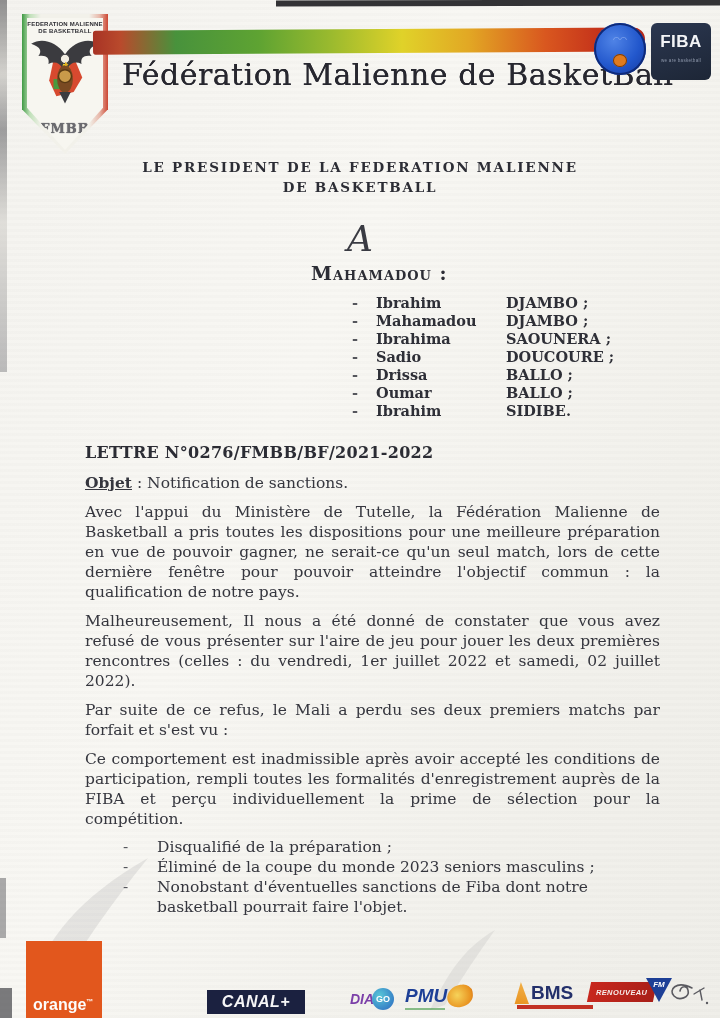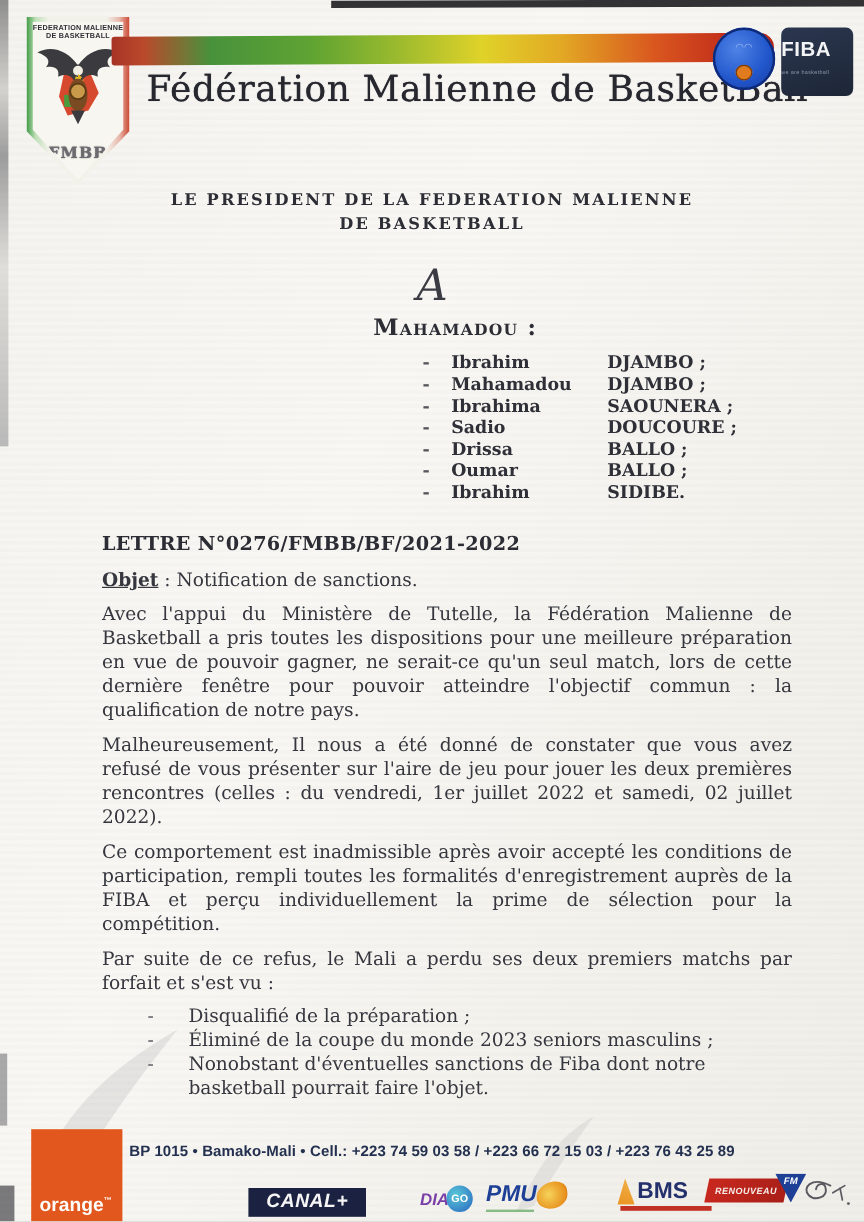--- a/index.html
+++ b/index.html
@@ -31,21 +31,21 @@
   .crest-art{position:absolute;left:2px;top:16px;}
 
   .flag-bar{position:absolute;left:93px;top:29px;width:552px;height:24px;border-radius:3px 14px 14px 3px;transform:rotate(-.35deg);
     background:linear-gradient(90deg,#a83325 0%,#b94a2c 5%,#48923c 15%,#5ea332 30%,#9aba2e 43%,#e0d229 56%,#e2a824 68%,#d9571f 82%,#c22e1a 93%,#b52819 100%);}
   .doc-title{position:absolute;left:122px;top:57px;font-size:30px;color:#27272f;letter-spacing:.5px;text-shadow:0 0 .6px #27272f;white-space:nowrap;}
 
   .globe-logo{position:absolute;left:594px;top:23px;width:52px;height:52px;border-radius:50%;
     background:radial-gradient(circle at 38% 34%,#4f83e6 0%,#2257cc 55%,#15379c 100%);box-shadow:0 0 0 2px #0e2a7a inset;}
   .globe-ball{position:absolute;left:19px;top:31px;width:14px;height:13px;border-radius:50%;background:#e07b1e;box-shadow:0 0 0 1px #7a3a08 inset;}
   .globe-glyph{position:absolute;left:0;right:0;top:12px;text-align:center;font-size:8px;color:#9db9f2;}
-  .fiba-box{position:absolute;left:651px;top:23px;width:60px;height:57px;border-radius:6px;background:linear-gradient(160deg,#2b3750,#1d2636);text-align:left;}
+  .fiba-box{position:absolute;left:651px;top:23px;width:60px;height:57px;border-radius:6px;background:linear-gradient(160deg,#2b3750,#1d2636);text-align:center;}
   .fiba-label{font-family:"Liberation Sans",sans-serif;font-weight:bold;font-size:17px;color:#f3f4f6;letter-spacing:.5px;margin-top:9px;}
   .fiba-tagline{font-family:"Liberation Sans",sans-serif;font-size:4.5px;color:#8d97aa;margin-top:6px;letter-spacing:.3px;}
 
   
   .from-heading{position:absolute;left:0;width:720px;top:157px;text-align:center;font-weight:bold;font-size:13.5px;letter-spacing:1.8px;color:#2c2d35;line-height:20px;}
   .salutation-a{position:absolute;left:0;width:720px;top:218px;text-align:center;font-style:italic;font-size:36px;color:#3a3b43;font-family:"DejaVu Serif",serif;}
   .messieurs{position:absolute;left:311px;top:262px;font-weight:bold;font-variant:small-caps;font-size:19px;letter-spacing:1px;color:#2c2d35;}
   .recipients{position:absolute;left:352px;top:294px;}
   .recipient-row{display:flex;height:18px;font-weight:bold;font-size:14.5px;color:#2e2f37;}
   .recipient-row .dash{width:24px;color:#55565c;}
@@ -183,39 +183,38 @@
   </div>
 
   <div class="body-col">
     <div class="reference">LETTRE N°0276/FMBB/BF/2021-2022</div>
     <div class="objet-line">
       <span class="objet-label">Objet</span>
       <span class="objet-value">: Notification de sanctions.</span>
     </div>
     <div class="para">Avec l'appui du Ministère de Tutelle, la Fédération Malienne de Basketball a pris toutes les dispositions pour une meilleure préparation en vue de pouvoir gagner, ne serait-ce qu'un seul match, lors de cette dernière fenêtre pour pouvoir atteindre l'objectif commun : la qualification de notre pays.</div>
     <div class="para">Malheureusement, Il nous a été donné de constater que vous avez refusé de vous présenter sur l'aire de jeu pour jouer les deux premières rencontres (celles : du vendredi, 1er juillet 2022 et samedi, 02 juillet 2022).</div>
+    <div class="para">Par suite de ce refus, le Mali a perdu ses deux premiers matchs par forfait et s'est vu :</div>
     <div class="para">Ce comportement est inadmissible après avoir accepté les conditions de participation, rempli toutes les formalités d'enregistrement auprès de la FIBA et perçu individuellement la prime de sélection pour la compétition.</div>
-    <div class="para">Par suite de ce refus, le Mali a perdu ses deux premiers matchs par forfait et s'est vu :</div>
     <div class="sanctions">
       <div class="sanction-row">
           <span class="dash">-</span>
           <span class="stext">Disqualifié de la préparation ;</span>
         </div>
       <div class="sanction-row">
           <span class="dash">-</span>
           <span class="stext">Éliminé de la coupe du monde 2023 seniors masculins ;</span>
         </div>
       <div class="sanction-row">
           <span class="dash">-</span>
           <span class="stext">Nonobstant d'éventuelles sanctions de Fiba dont notre basketball pourrait faire l'objet.</span>
         </div>
     </div>
   </div>
 
-  <div class="contact-line">BP 1015 • Bamako-Mali • Cell.: +223 74 59 03 58 / +223 66 72 15 03 / +223 76 43 25 89</div>
 
   <div class="orange-box">
     <div class="orange-label"><span>orange</span><span class="orange-tm">™</span></div>
   </div>
 
   <div class="canal-box">
     <span class="canal-label">CANAL+</span>
   </div>
 
   <div class="diago">

